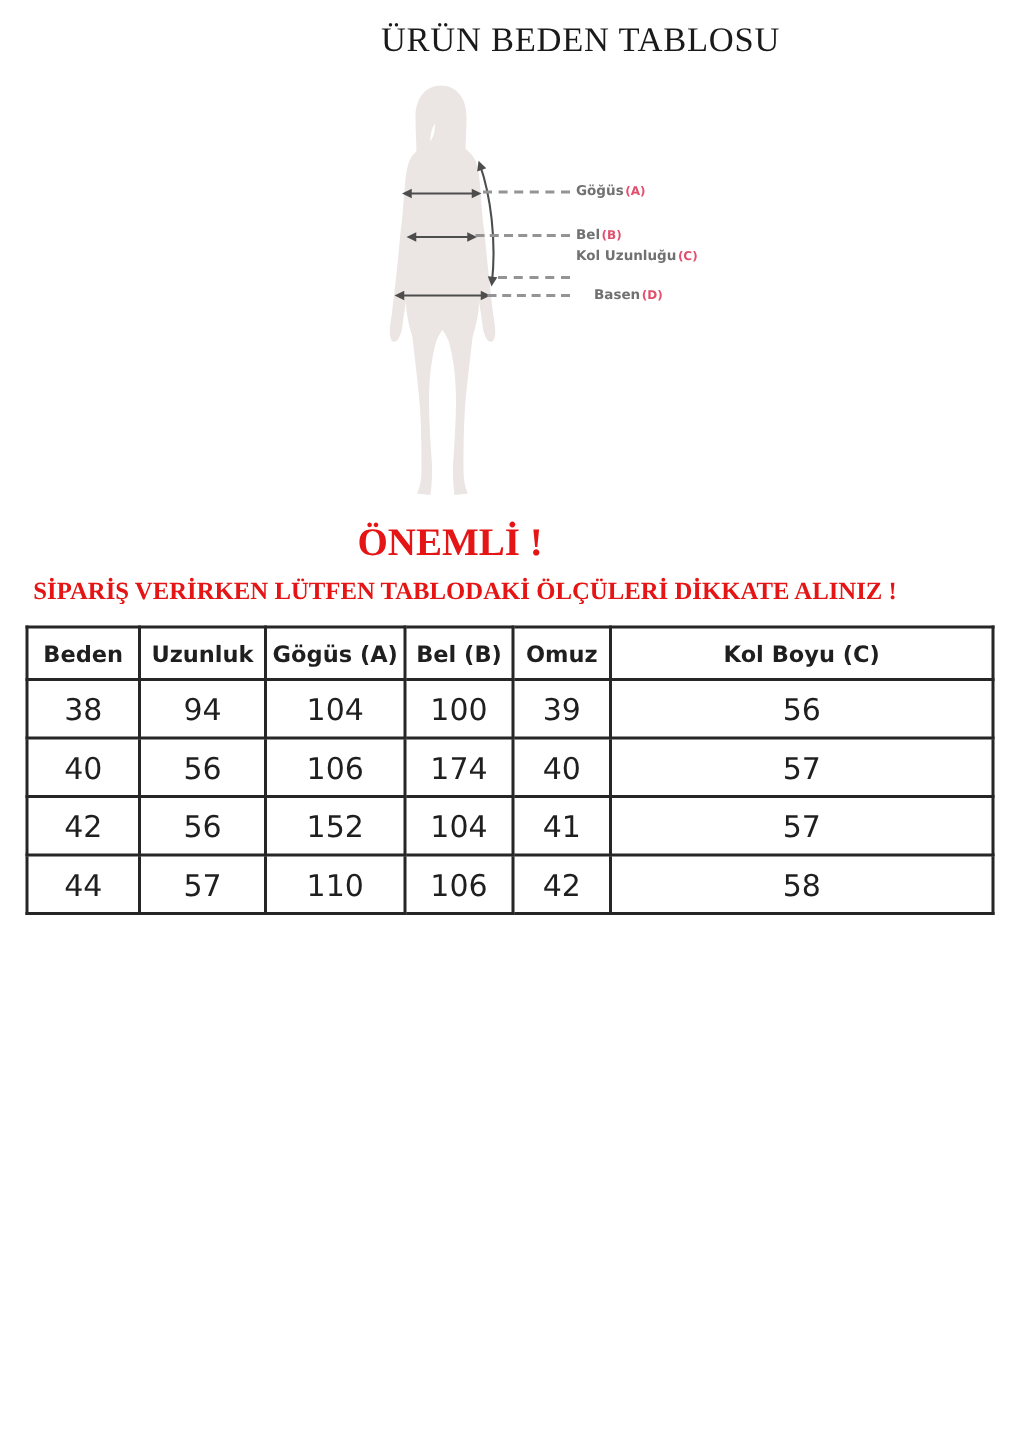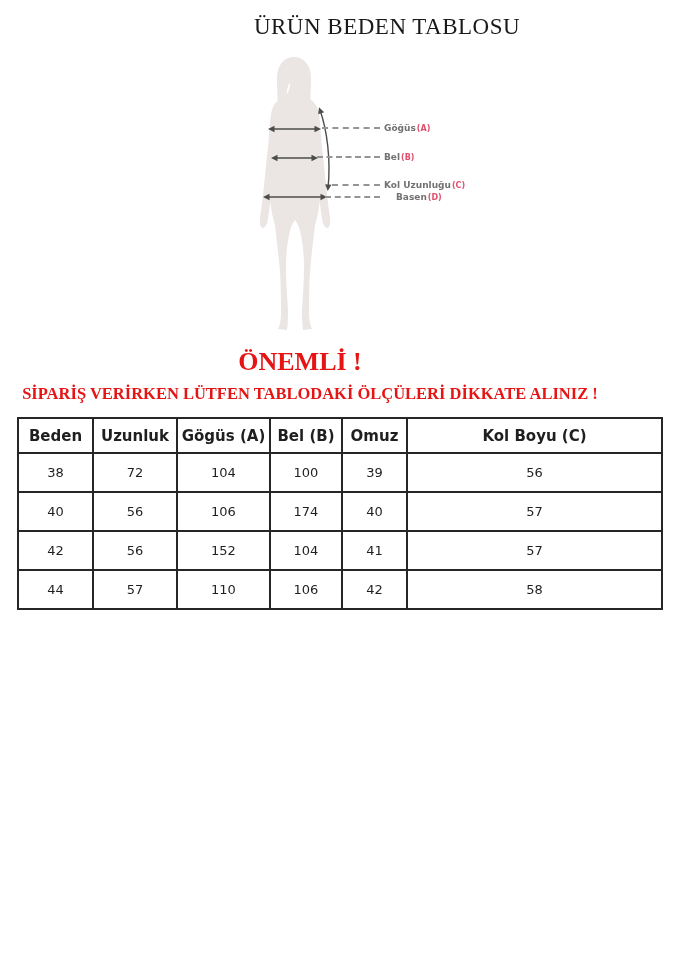--- a/index.html
+++ b/index.html
@@ -57,21 +57,21 @@
     table-layout:fixed;
   }
   table.size-table th,table.size-table td{
     border:2px solid #262626;
     text-align:center;vertical-align:middle;
     font-family:"DejaVu Sans",sans-serif;
     color:#1f1f1f;
     padding:0;
   }
   table.size-table th{font-size:15px;font-weight:bold;height:33px;}
-  table.size-table td{font-size:13px;font-weight:normal;height:37px;}
+  table.size-table td{font-size:20px;font-weight:normal;height:37px;}
 </style>
 </head>
 <body>
 
 <div class="canvas">
 
   <div class="page-title">ÜRÜN BEDEN TABLOSU</div>
 
   <svg class="figure-svg" viewBox="0 0 100 280">
     <defs>
@@ -111,21 +111,21 @@
   <div class="dash" style="left:317px;top:156px;width:63px;"></div>
   <div class="dash" style="left:332px;top:184px;width:48px;"></div>
   <div class="dash" style="left:325px;top:196px;width:55px;"></div>
 
   <div class="measure-label" style="top:123px;">
     <span>Göğüs</span><span class="letter">(A)</span>
   </div>
   <div class="measure-label" style="top:152px;">
     <span>Bel</span><span class="letter">(B)</span>
   </div>
-  <div class="measure-label" style="top:180px;">
+  <div class="measure-label" style="top:166px;">
     <span>Kol Uzunluğu</span><span class="letter">(C)</span>
   </div>
   <div class="measure-label" style="top:192px;padding-left:12px;">
     <span>Basen</span><span class="letter">(D)</span>
   </div>
 
   <div class="important-heading">ÖNEMLİ !</div>
   <div class="order-warning">SİPARİŞ VERİRKEN LÜTFEN TABLODAKİ ÖLÇÜLERİ DİKKATE ALINIZ !</div>
 
   <table class="size-table">
@@ -143,21 +143,21 @@
         <th>Uzunluk</th>
         <th>Gögüs (A)</th>
         <th>Bel (B)</th>
         <th>Omuz</th>
         <th>Kol Boyu (C)</th>
       </tr>
     </thead>
     <tbody>
       <tr>
         <td>38</td>
-        <td>72</td>
+        <td>94</td>
         <td>104</td>
         <td>100</td>
         <td>39</td>
         <td>56</td>
       </tr>
       <tr>
         <td>40</td>
         <td>56</td>
         <td>106</td>
         <td>174</td>

